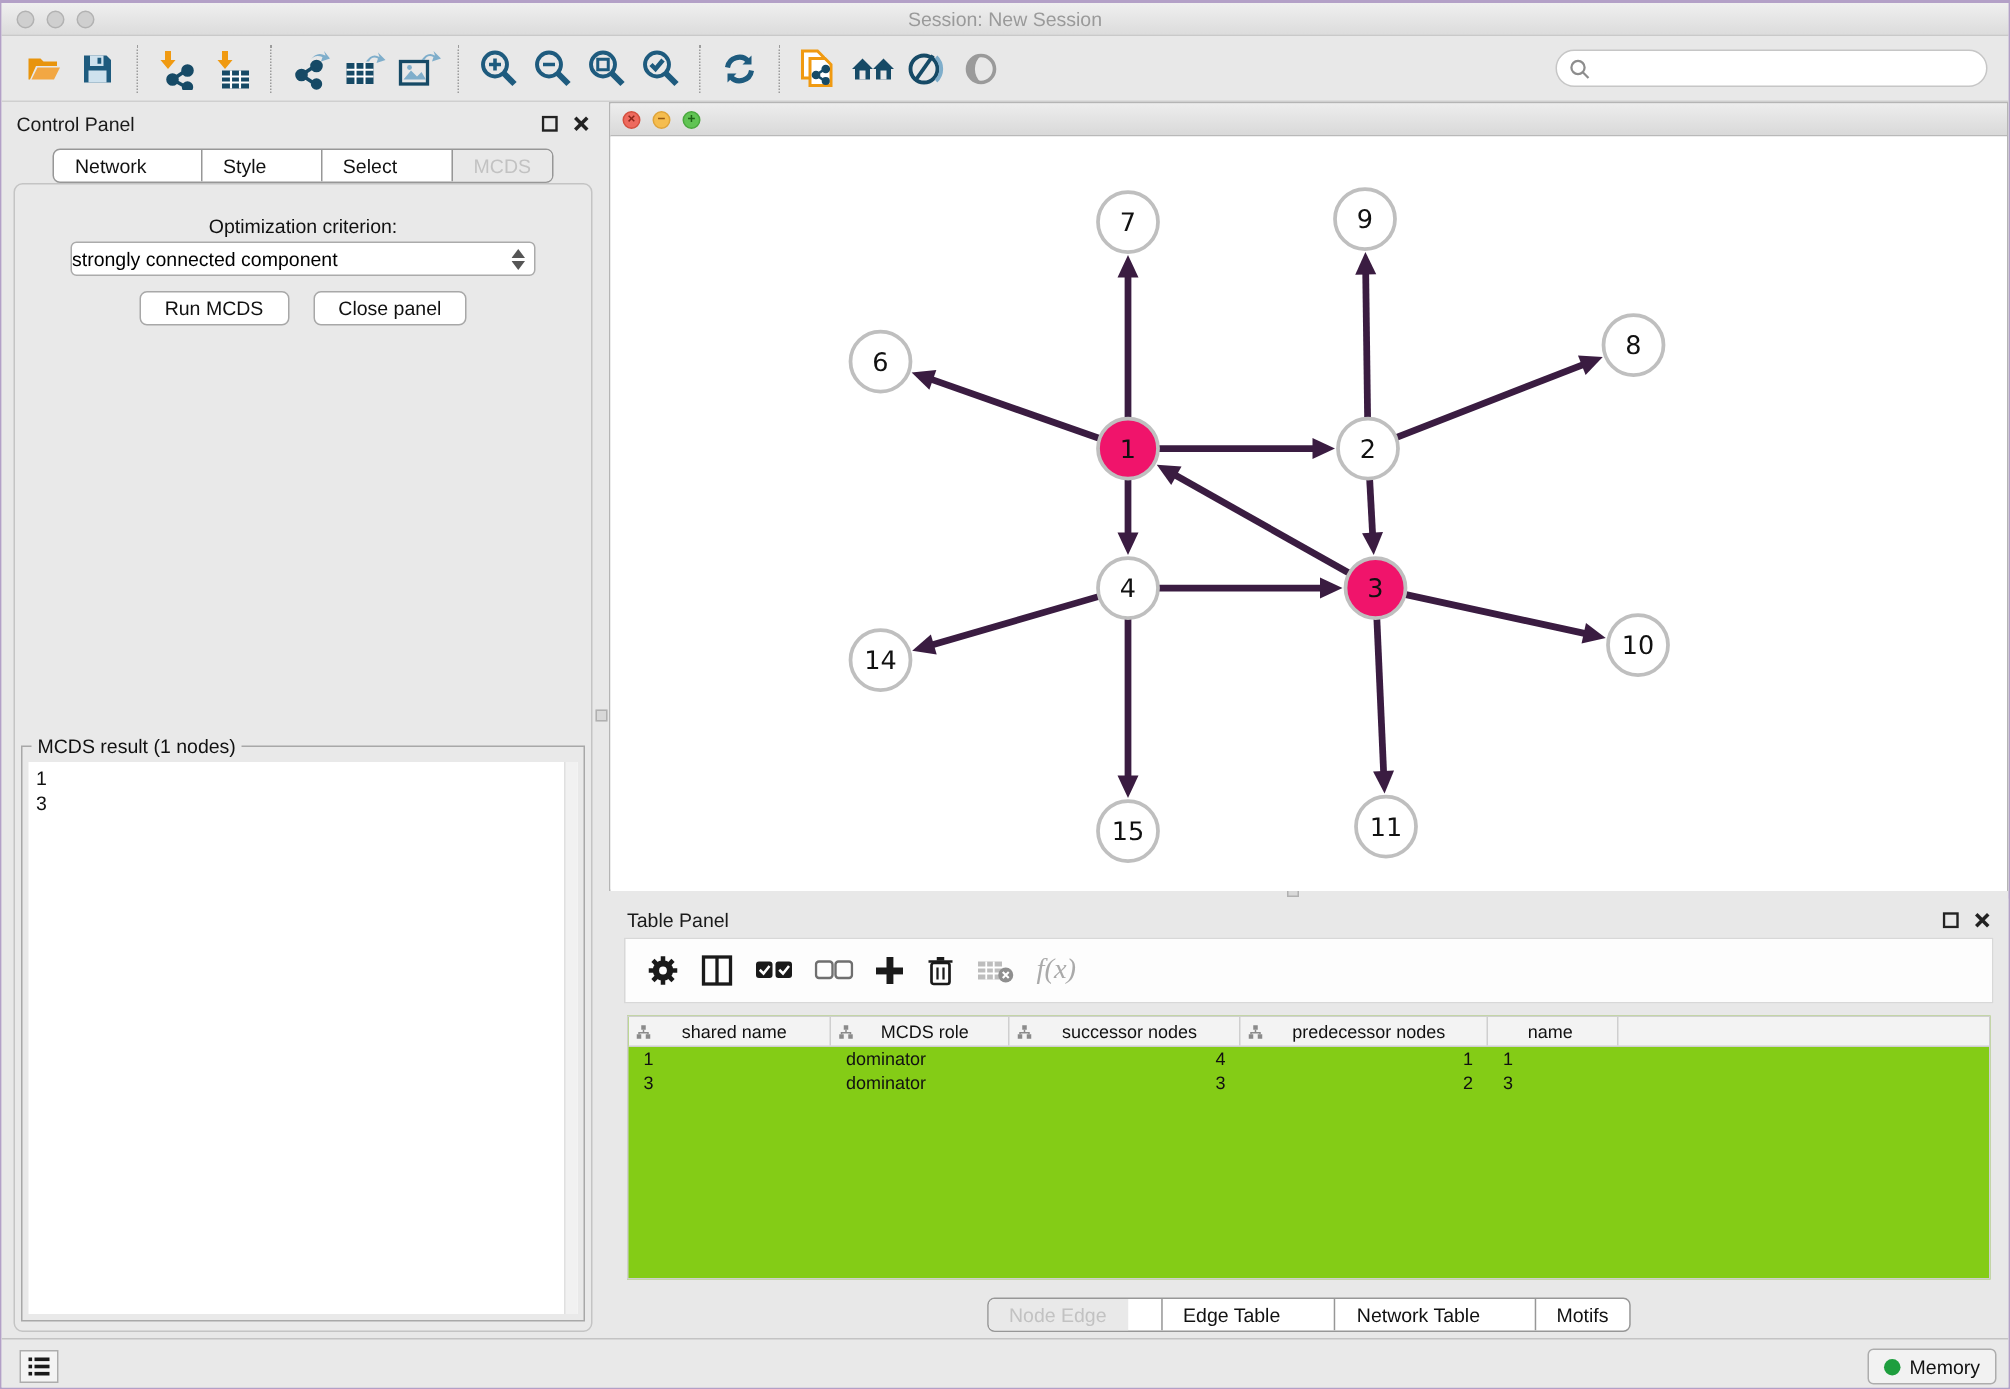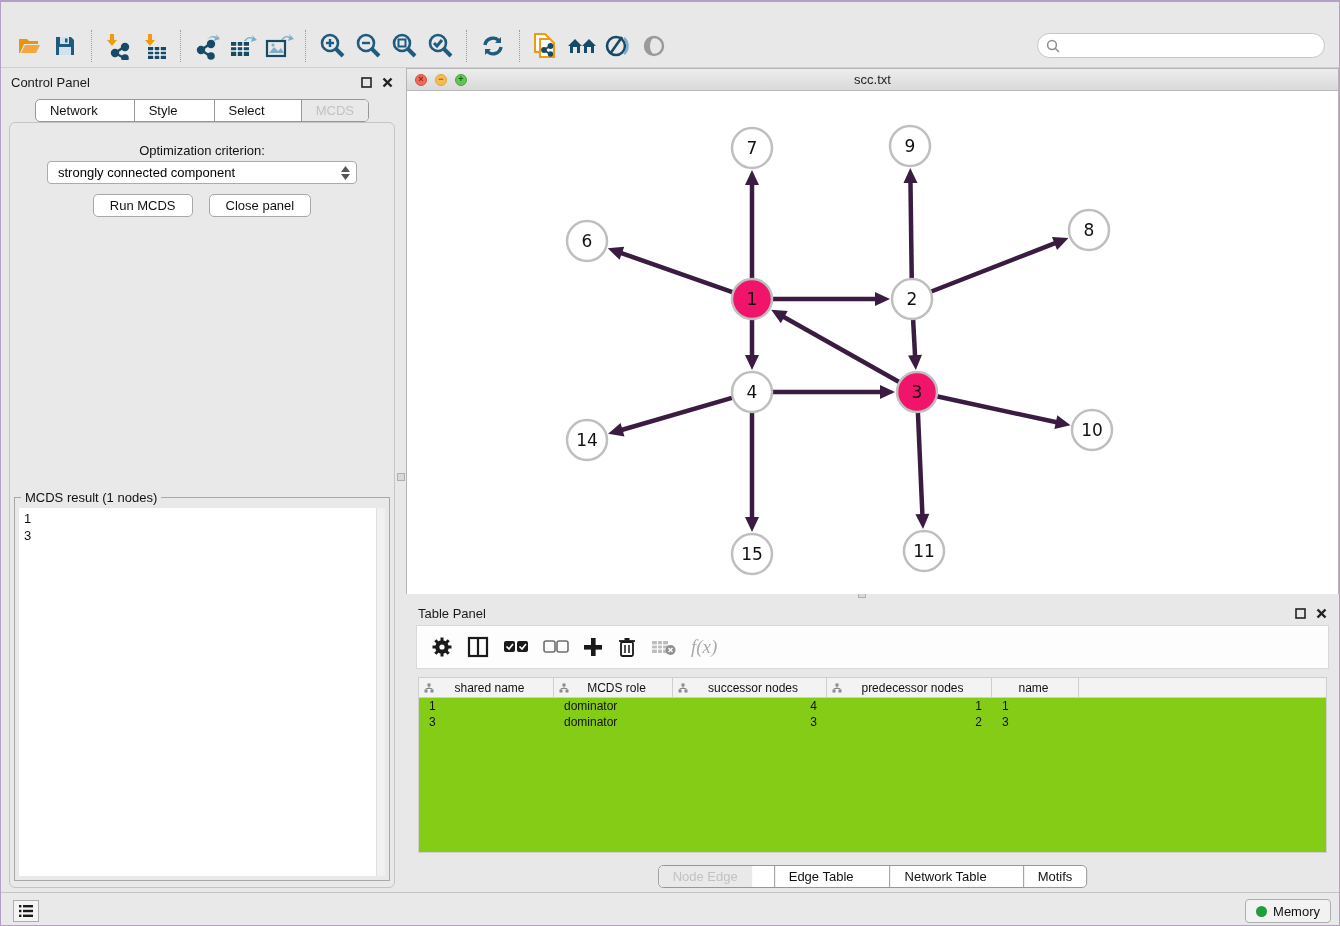--- a/index.html
+++ b/index.html
@@ -33,21 +33,21 @@
          font-size:13px;gap:22px; }
   .seg .cell { padding:3px 14px; border-left:1px solid #979797; color:#111; white-space:nowrap; }
   .seg .cell:first-child { border-left:none; }
   .seg .cell.sel { background:#e9e9e9; color:#c2c2c2; }
   .cp-tabs-row { display:flex; justify-content:center; margin-top:3px; }
   .cp-content { position:absolute; left:8px; right:8px; top:54px; bottom:4px;
                 background:#e9e9e9; border:1px solid #c4c4c4; border-radius:6px; }
   .opt-label { text-align:center; margin-top:20px; font-size:13px; color:#111; }
   .combo { position:absolute; left:37px; top:38px; width:310px; height:23px; background:#fff;
            border:1px solid #ababab; border-radius:4px; display:flex; align-items:center;
-           font-size:13px; padding-left:10px; }
+           font-size:13px; }
   .combo .stepper { margin-left:auto; margin-right:6px; display:flex; flex-direction:column; gap:2px; }
   .btnrow { position:absolute; top:71px; left:0; width:100%; display:flex; justify-content:center; gap:16px; }
   .pushbtn { background:#fff; border:1px solid #a8a8a8; border-radius:5px; font-size:13px;
              padding:3px 16px; color:#111; }
   .groupbox { position:absolute; left:4px; right:4px; top:374px; height:384px;
               border:1px solid #a8a8a8; }
   .groupbox .legend { position:absolute; top:-8px; left:6px; background:#e9e9e9; padding:0 4px;
                       font-size:13px; color:#111; }
   .groupbox .textarea { position:absolute; left:4px; right:4px; top:10px; bottom:4px; background:#fff;
                         font-size:13px; color:#111; padding:2px 5px; line-height:17px; }
@@ -90,20 +90,28 @@
   .membtn { position:absolute; right:8px; top:6px; height:24px; background:#f2f2f2;
             border:1px solid #adadad; border-radius:4px; display:flex; align-items:center;
             gap:6px; padding:0 10px; font-size:13px; color:#111; }
   .memdot { width:11px; height:11px; border-radius:50%; background:#1e9e3e; }
 </style>
 </head>
 <body>
 
 <div class="window">
 
+  <div class="titlebar">
+    <div class="lights">
+      <div class="light"></div>
+      <div class="light"></div>
+      <div class="light"></div>
+    </div>
+    <div class="title">Session: New Session</div>
+  </div>
 
   <div class="toolbar">
     <div class="tbtn">
       <svg width="26" height="26" viewBox="0 0 26 26">
         <path d="M3 6 h8 l2 2 h9 v3 H8 L4 20 H3 z" fill="#e8940c"></path>
         <path d="M5 20 l4 -8 h15 l-4 8 z" fill="#f2a743"></path>
       </svg>
     </div>
     <div class="tbtn">
       <svg width="24" height="24" viewBox="0 0 24 24">
@@ -310,21 +318,20 @@
   <div class="nub" style="left:396px; top:471px;"></div>
   <div class="nub" style="left:857px; top:588px;"></div>
 
   <div class="netwin">
     <div class="wtitle">
       <div class="lights" style="margin-left:8px;">
         <div class="mlight" style="background:#ee6a5e;border:1px solid #d4503f;color:#8c2419;">×</div>
         <div class="mlight" style="background:#f5bd4f;border:1px solid #dfa43a;color:#985a12;">−</div>
         <div class="mlight" style="background:#61c454;border:1px solid #4aa83e;color:#1d6517;">+</div>
       </div>
-      <div class="title">scc.txt</div>
     </div>
     <div class="canvas">
       <svg id="graph-svg" width="931" height="503" viewBox="0 0 931 503">
           <line x1="345" y1="188" x2="345" y2="92" stroke="#3a1c41" stroke-width="4.5"></line>
           <polygon points="345,79 352,94 338,94" fill="#3a1c41"></polygon>
           <line x1="326.1317639798796" y1="201.36752915656376" x2="213.01941303521065" y2="161.60682397601346" stroke="#3a1c41" stroke-width="4.5"></line>
           <polygon points="200.75505962213242,157.2957179277799 217.2276014324254,155.66618845331496 212.58487184202,168.8739536673992" fill="#3a1c41"></polygon>
           <line x1="365" y1="208" x2="470" y2="208" stroke="#3a1c41" stroke-width="4.5"></line>
           <polygon points="483,208 468,215 468,201" fill="#3a1c41"></polygon>
           <line x1="345" y1="228" x2="345" y2="266" stroke="#3a1c41" stroke-width="4.5"></line>

